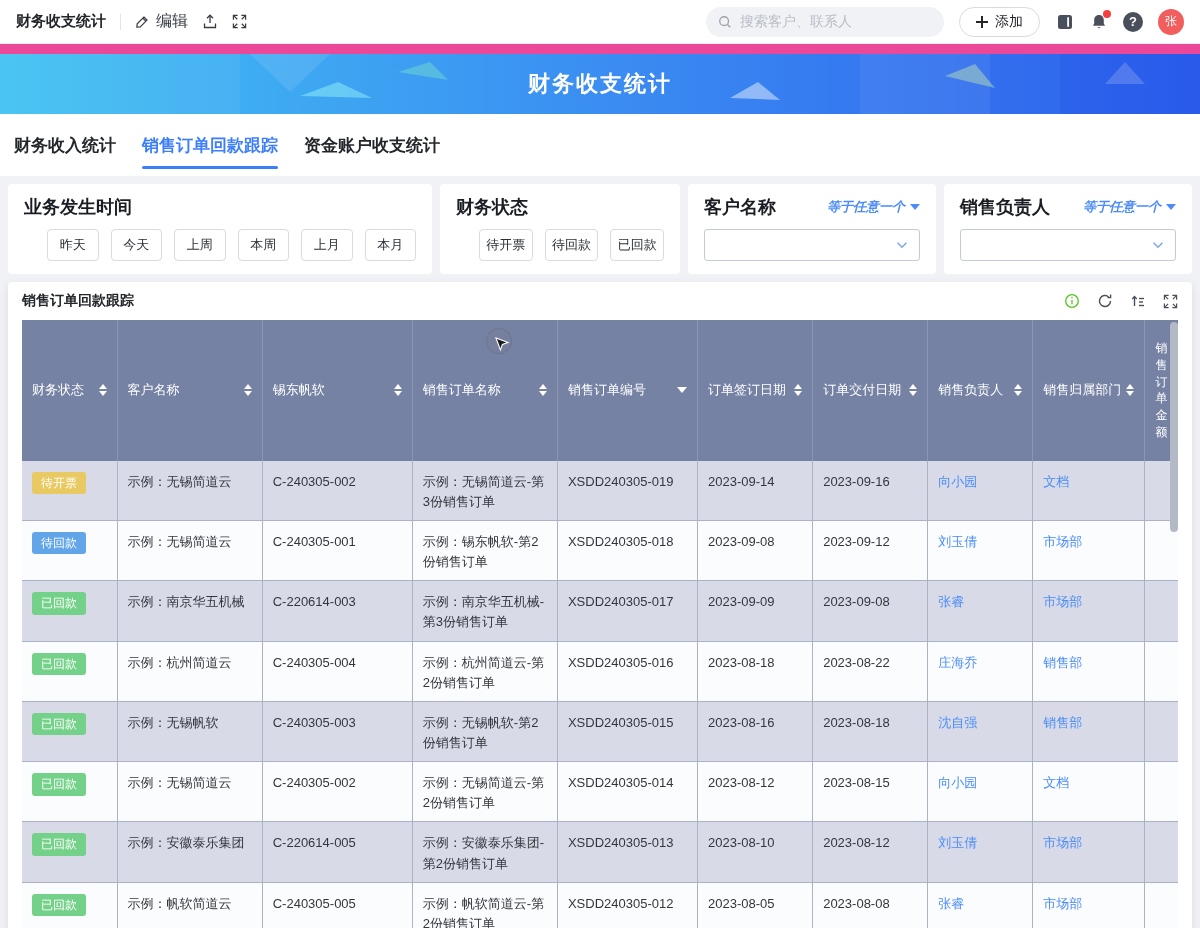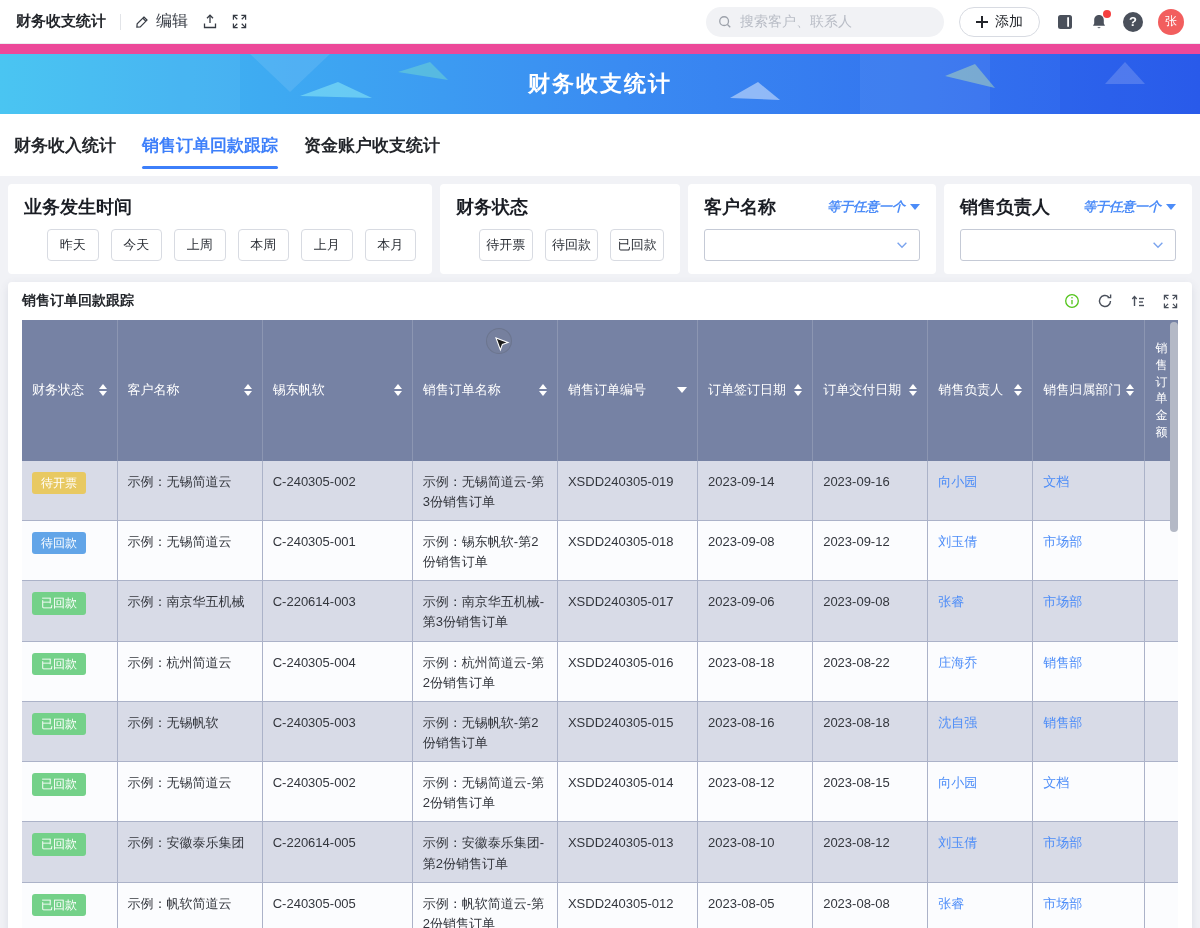--- a/index.html
+++ b/index.html
@@ -420,21 +420,21 @@
               <td><span class="cell-link">刘玉倩</span></td>
               <td><span class="cell-link">市场部</span></td>
               <td></td>
             </tr>
             <tr class="stripe">
               <td><span class="badge" style="background: rgb(116, 209, 137);">已回款</span></td>
               <td>示例：南京华五机械</td>
               <td>C-220614-003</td>
               <td>示例：南京华五机械-第3份销售订单</td>
               <td>XSDD240305-017</td>
-              <td>2023-09-06</td>
+              <td>2023-09-09</td>
               <td>2023-09-08</td>
               <td><span class="cell-link">张睿</span></td>
               <td><span class="cell-link">市场部</span></td>
               <td></td>
             </tr>
             <tr class="plain">
               <td><span class="badge" style="background: rgb(116, 209, 137);">已回款</span></td>
               <td>示例：杭州简道云</td>
               <td>C-240305-004</td>
               <td>示例：杭州简道云-第2份销售订单</td>

